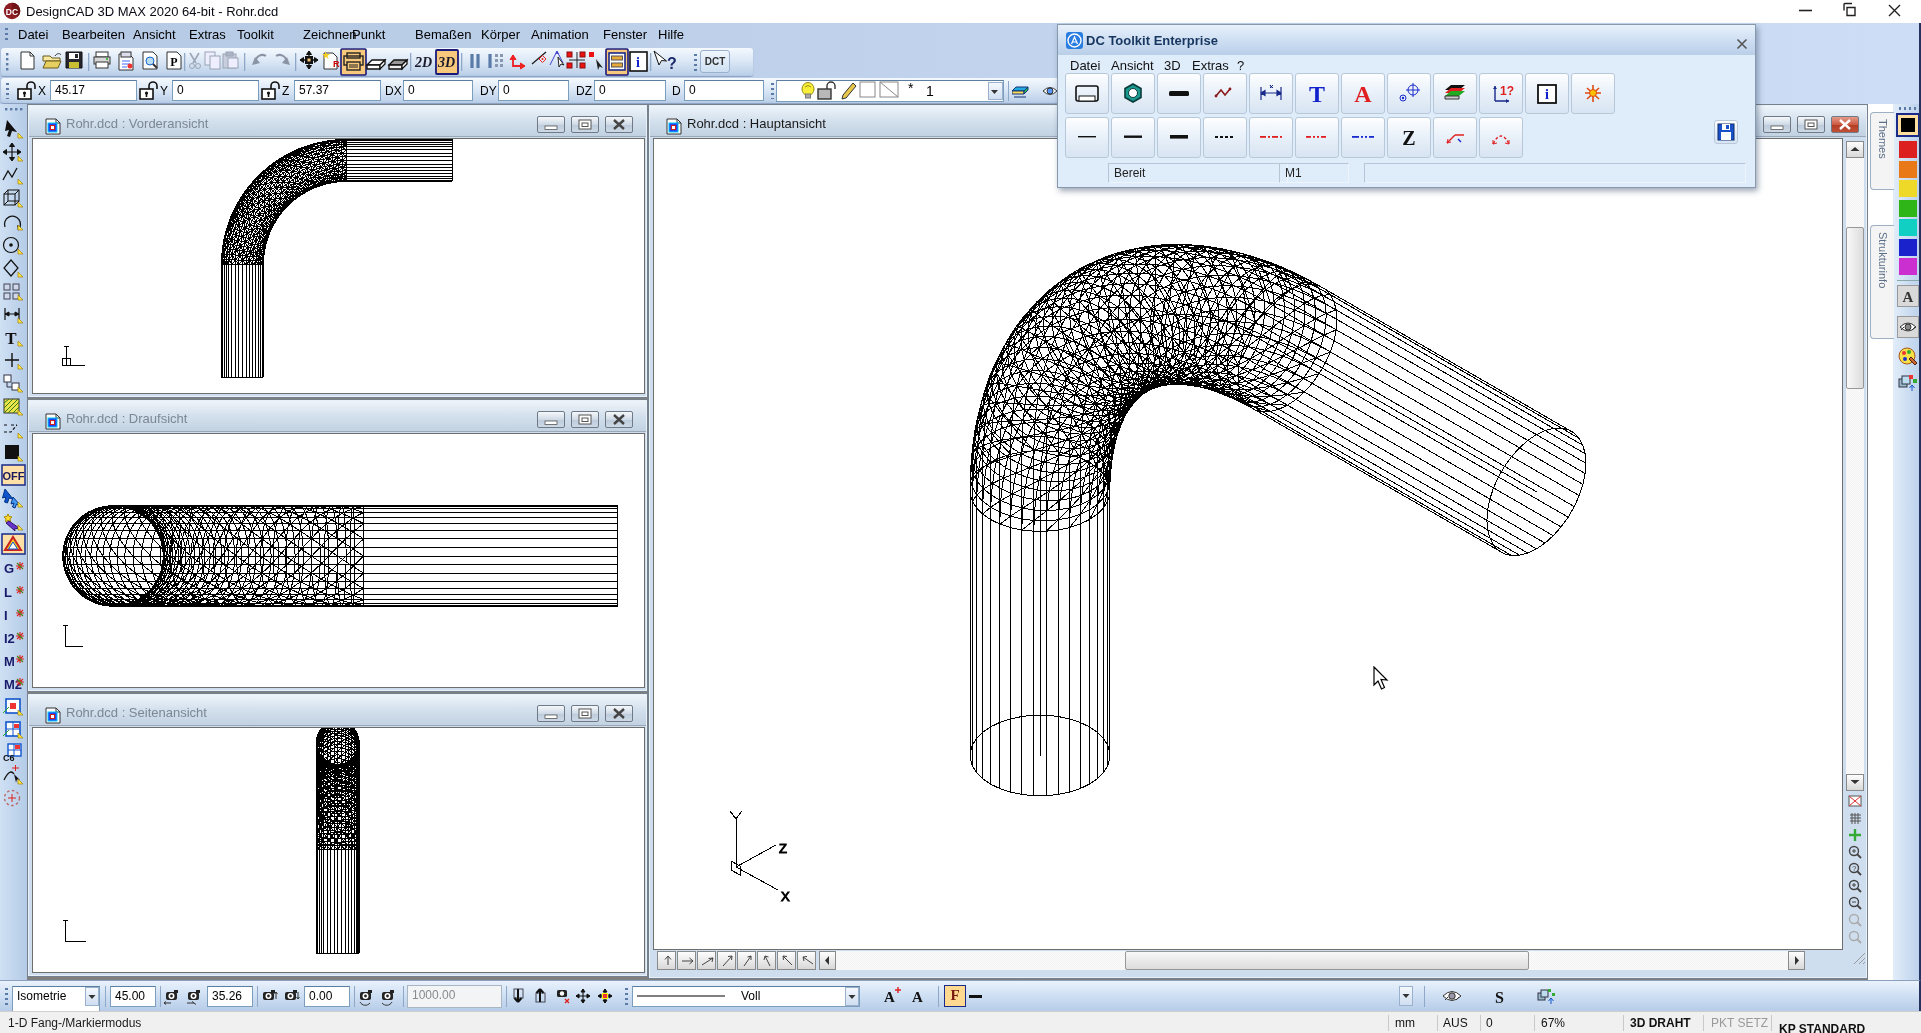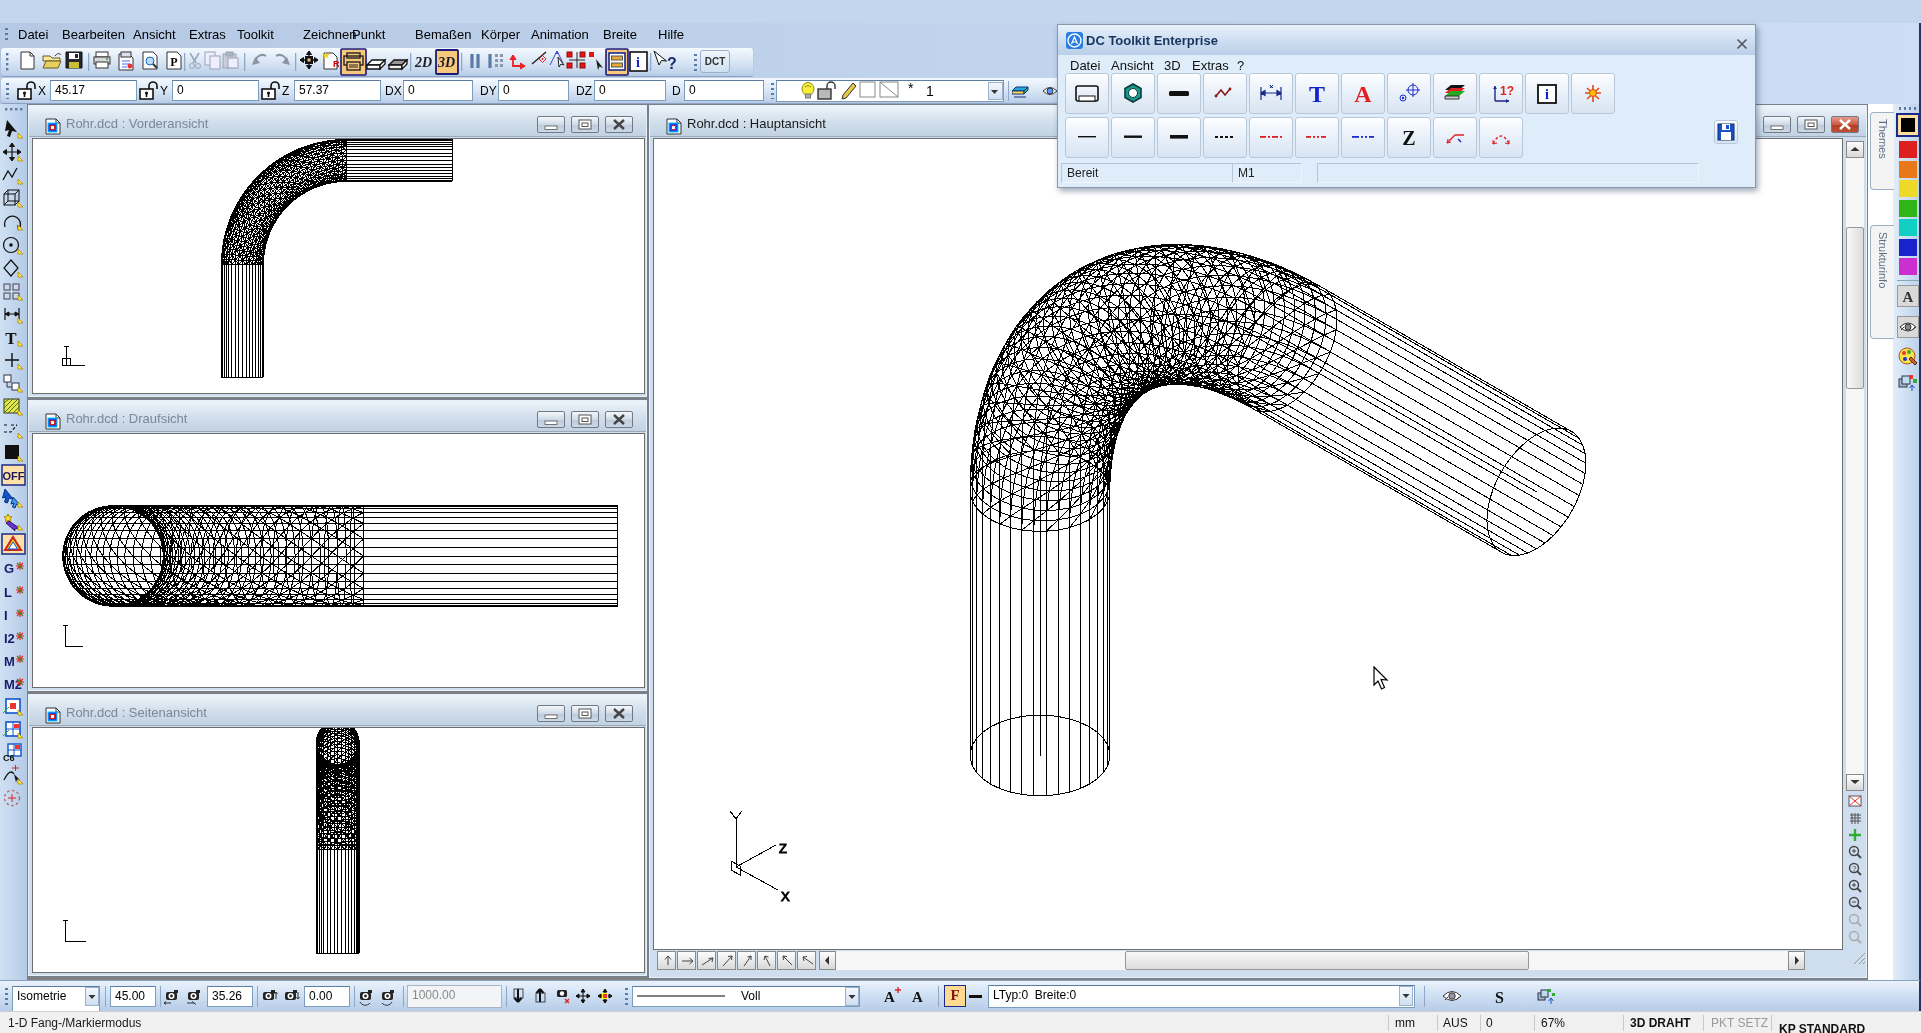--- a/index.html
+++ b/index.html
@@ -33,38 +33,51 @@
 .cbtnr{background:linear-gradient(#e49a8a,#cd5a42 50%,#b33c24 52%,#c05036);}
 
 #botbar{left:0;top:980px;width:1921px;height:31px;background:linear-gradient(#eaf2fc,#cbddf2 55%,#b7cce8);border-top:1px solid #8aa0bd;border-right:2px solid #27335f;}
 #statusbar{left:0;top:1011px;width:1921px;height:22px;background:#f0f0f0;border-top:1px solid #cfcfcf;font-size:12px;color:#1a1a1a;}
 .ssep{position:absolute;top:3px;width:1px;height:16px;background:#c9c9c9;}
 
 #toolkit{left:1057px;top:24px;width:699px;height:164px;background:#dfecfa;border:1px solid #8899ad;box-shadow:2px 3px 6px rgba(40,60,90,.45);}
 #tktitle{position:absolute;left:0;top:0;width:100%;height:30px;background:linear-gradient(#e8f1fb,#cfdff3 50%,#b9cfe8);}
 .tkbtn{position:absolute;width:44px;height:41px;border:1px solid #b9c8d8;border-radius:3px;background:linear-gradient(#fdfeff,#e8f0f9 50%,#d7e4f2);}
 .tkmenu{position:absolute;top:0;font-size:13px;color:#111;}
-.tkseg{position:absolute;top:0;height:20px;border:1px solid #b7c6d6;border-right-color:#eef4fb;border-bottom-color:#eef4fb;font-size:12px;color:#222;padding:2px 0 0 5px;}
+.tkseg{position:absolute;top:0;height:20px;border:1px solid #b7c6d6;border-right-color:#eef4fb;border-bottom-color:#eef4fb;font-size:12px;color:#222;padding:2px 0 0 5px;margin-left:47px;}
 svg{display:block;}
 </style></head>
 <body>
 <div id="app">
+<div class="abs" id="titlebar">
+ <svg class="abs" style="left:3px;top:2px" width="18" height="18">
+        <circle cx="9" cy="9" r="8.2" fill="#8c1d23"></circle>
+        <path d="M9 .8a8.2 8.2 0 0 1 5.8 14l-5-5z" fill="#701418"></path>
+        <text x="9" y="12.5" font-size="8.5" font-weight="bold" fill="#fff" text-anchor="middle" font-family="Liberation Sans">DC</text>
+      </svg>
+ <div class="abs" style="left:26px;top:4px">DesignCAD 3D MAX 2020 64-bit - Rohr.dcd</div>
+ <svg class="abs" style="left:1795px;top:0" width="115" height="21">
+  <path d="M4 10.5h13" stroke="#222" stroke-width="1.6" fill="none"></path>
+  <path d="M52 7.5h8v8h-8z M49 10.5v-6 a1 1 0 0 1 1-1 h7" stroke="#222" stroke-width="1.4" fill="none"></path>
+  <path d="M94 5l11 11M105 5L94 16" stroke="#222" stroke-width="1.4"></path>
+ </svg>
+</div>
 <div class="abs" id="menubar">
  <div class="grip" style="left:5px;top:4px;height:16px"></div>
  <div class="menuitem" style="left:18px">Datei</div>
  <div class="menuitem" style="left:62px">Bearbeiten</div>
  <div class="menuitem" style="left:133px">Ansicht</div>
  <div class="menuitem" style="left:189px">Extras</div>
  <div class="menuitem" style="left:237px">Toolkit</div>
  <div class="menuitem" style="left:303px">Zeichnen</div>
  <div class="menuitem" style="left:352px">Punkt</div>
  <div class="menuitem" style="left:415px">Bemaßen</div>
  <div class="menuitem" style="left:481px">Körper</div>
  <div class="menuitem" style="left:531px">Animation</div>
- <div class="menuitem" style="left:603px">Breite</div>
+ <div class="menuitem" style="left:603px">Fenster</div>
  <div class="menuitem" style="left:658px">Hilfe</div>
 </div>
 <div class="abs" id="toolbarrow">
  <div class="panel" style="left:1px;top:1px;width:752px;height:28px"></div>
  <svg class="abs" style="left:0;top:0" width="760" height="30">
         <g fill="#5b7aa6">
           <rect x="6" y="6" width="2.4" height="2.4"></rect>
           <rect x="6" y="11" width="2.4" height="2.4"></rect>
           <rect x="6" y="16" width="2.4" height="2.4"></rect>
           <rect x="6" y="21" width="2.4" height="2.4"></rect>
@@ -823,21 +836,20 @@
         </svg>
       </div>
       <svg class="abs" style="left:884px;top:5px" width="60" height="22">
         <text x="0" y="16" font-size="15" font-weight="bold" fill="#111" font-family="Liberation Serif">A</text>
         <path d="M11 4h6M14 1v6" stroke="#d22" stroke-width="1.4"></path>
         <text x="28" y="16" font-size="15" font-weight="bold" fill="#111" font-family="Liberation Serif">A</text>
       </svg>
       <div class="sep" style="left:938px;top:5px;height:21px"></div>
       <div class="abs" style="left:944px;top:4px;width:22px;height:22px;border:1.5px solid #1a2a8a;background:#ffd98f;text-align:center"><span style="font-family:Liberation Serif;font-weight:bold;font-size:15px;color:#7a1a10">F</span></div>
       <div class="abs" style="left:969px;top:14px;width:13px;height:2.6px;background:#111"></div>
-      <div class="field" style="left:988px;top:4px;width:427px;height:23px">LTyp:0&nbsp;&nbsp;Breite:0</div>
       <div class="abs" style="left:1399px;top:5px;width:14px;height:20px;background:linear-gradient(#f4f8fd,#cfdef1);border:1px solid #9ab0cc">
         <svg width="12" height="18">
           <path d="M2.5 7l3.5 4 3.5-4z" fill="#333"></path>
         </svg>
       </div>
       <div class="sep" style="left:1424px;top:5px;height:21px"></div>
       <svg class="abs" style="left:1440px;top:6px" width="140" height="20">
         <g>
           <path d="M3 9q9-9 18 0q-9 9-18 0z" fill="#fff" stroke="#333"></path>
           <circle cx="12" cy="9" r="3.2" fill="#99a" stroke="#333"></circle>

